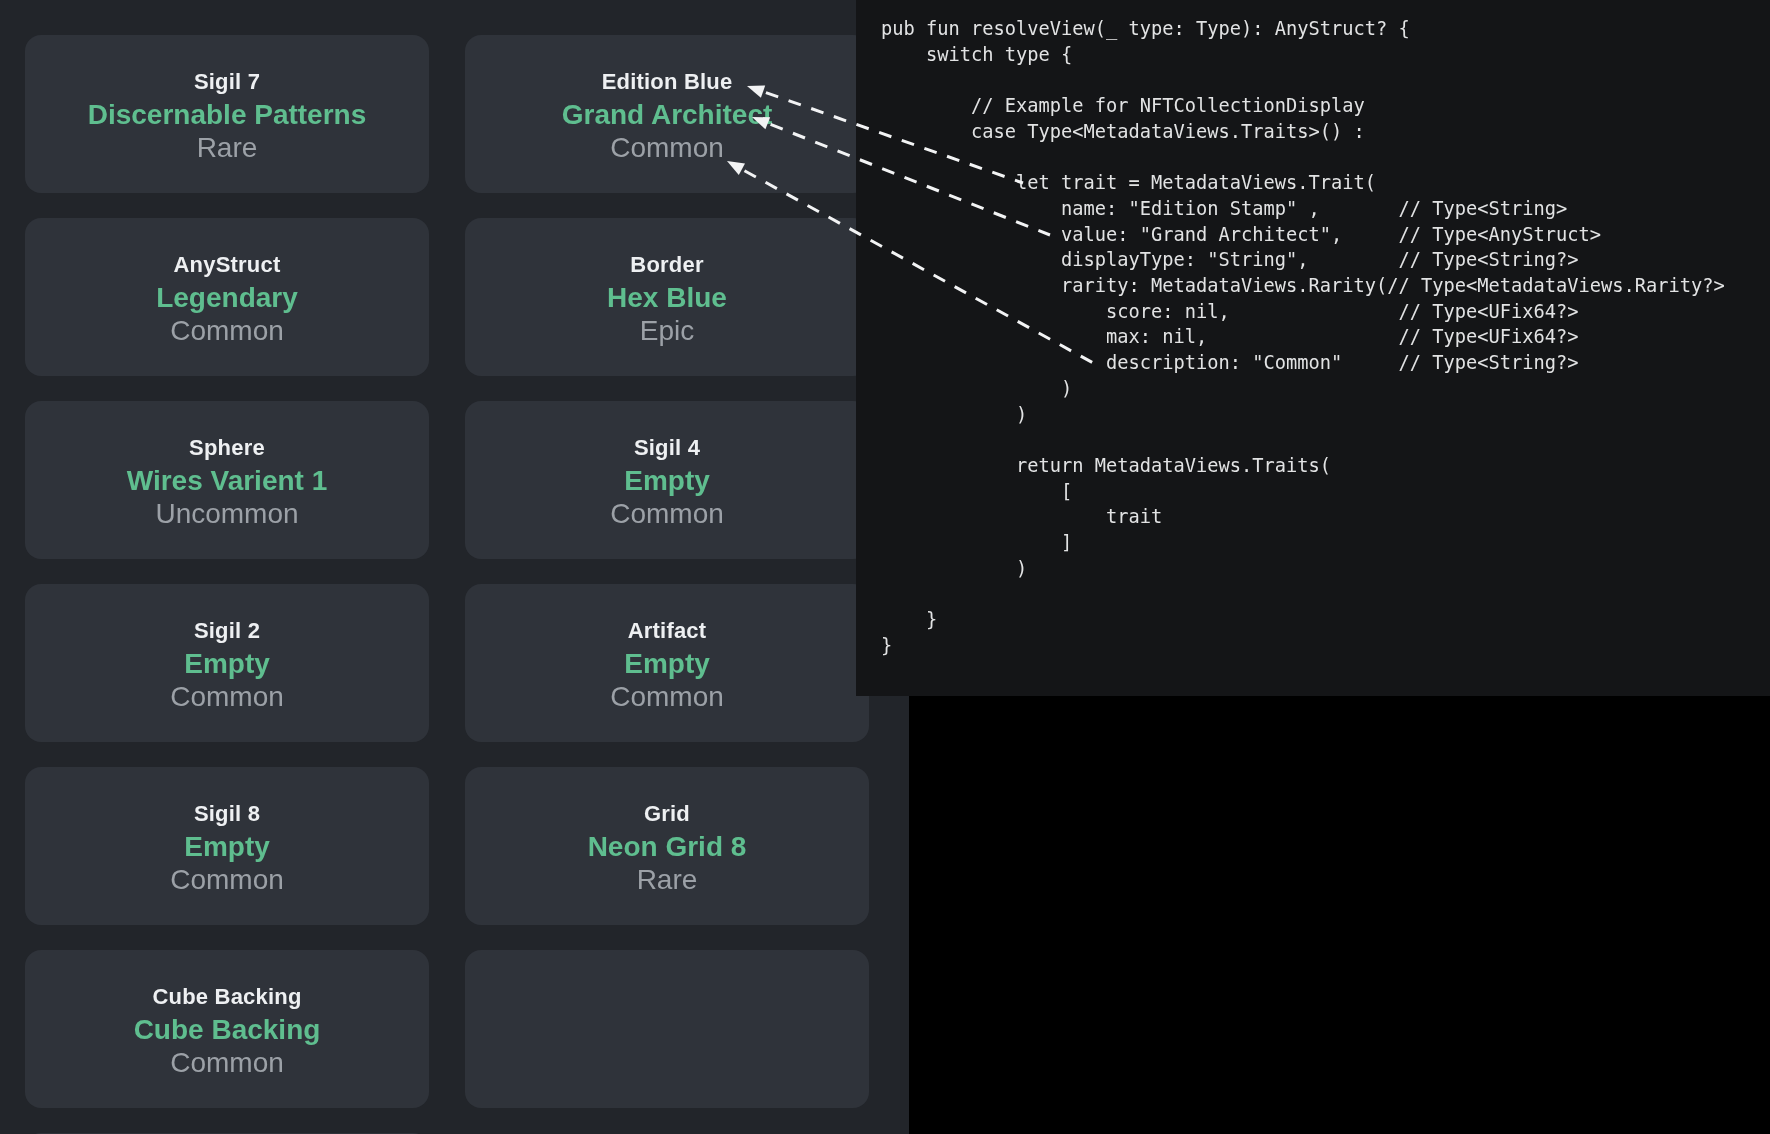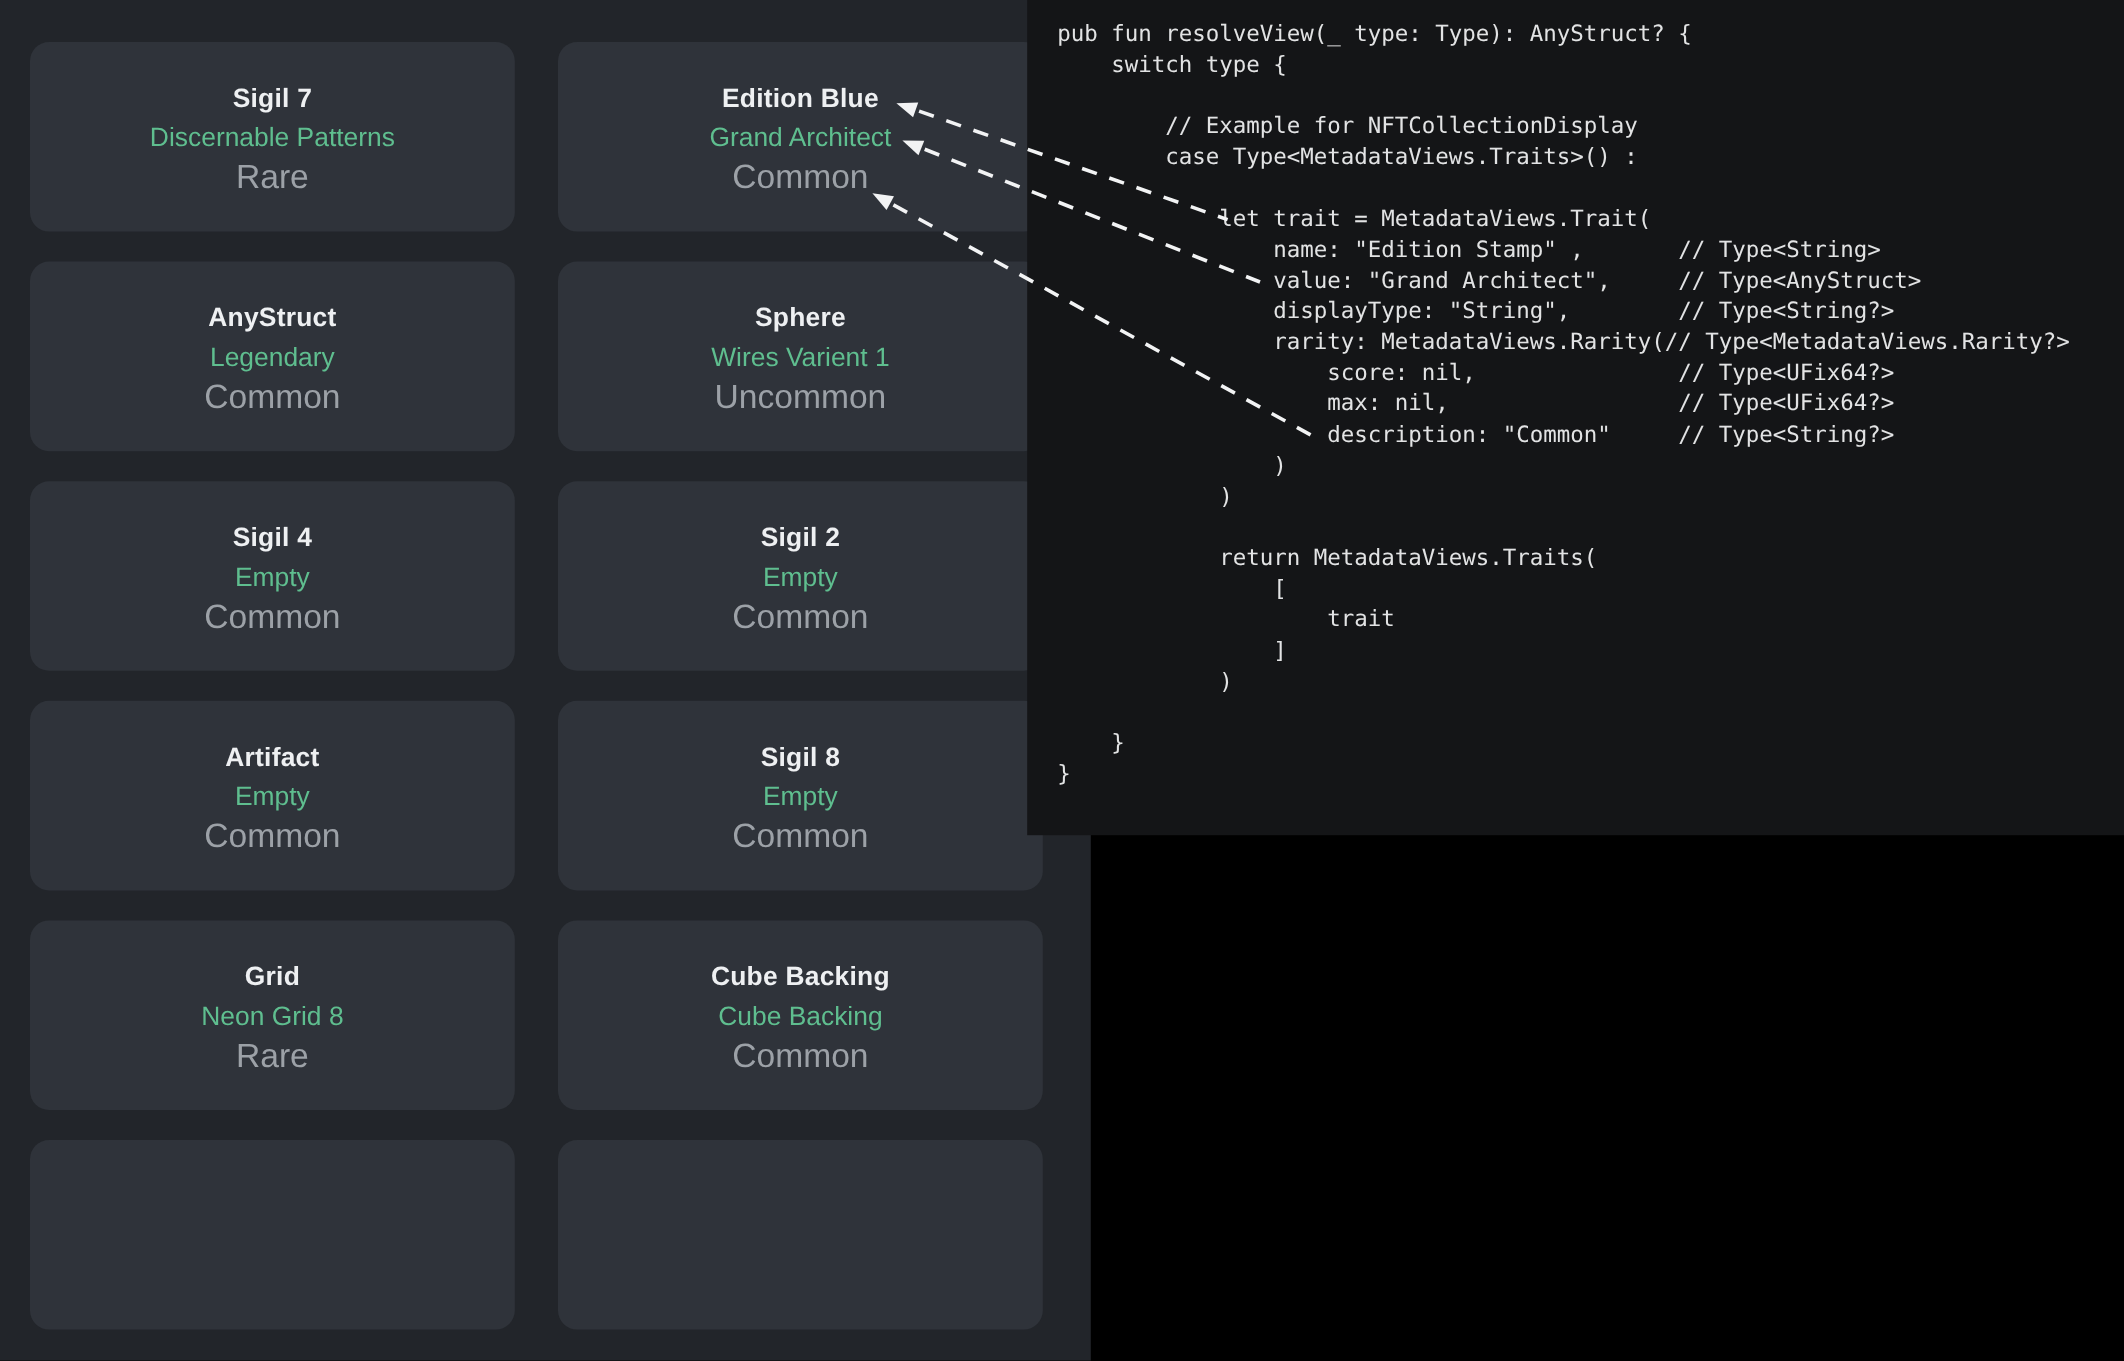--- a/index.html
+++ b/index.html
@@ -21,21 +21,21 @@
   
   .traits-page{position:absolute;left:0;top:0;width:909px;height:1134px;
                background:var(--page-bg);overflow:hidden;}
   .traits-grid{position:absolute;left:25px;top:35px;width:844px;
                display:grid;grid-template-columns:404px 404px;
                column-gap:36px;row-gap:25px;}
   .trait-card{height:158px;background:var(--card-bg);border-radius:16px;
               display:flex;flex-direction:column;align-items:center;justify-content:center;
               text-align:center;}
   .trait-title{font-size:22px;font-weight:700;line-height:33px;color:var(--title-color);letter-spacing:.2px;}
-  .trait-value{font-size:22px;font-weight:400;line-height:33px;color:var(--value-color);}
+  .trait-value{font-size:28px;font-weight:700;line-height:33px;color:var(--value-color);}
   .trait-rarity{font-size:28px;font-weight:400;line-height:33px;color:var(--rarity-color);}
 
   
   .code-panel{position:absolute;left:856px;top:0;width:914px;height:696px;
               background:var(--code-bg);z-index:5;}
   .code-panel pre{margin:0;padding:16px 0 0 25px;
                   font-family:"DejaVu Sans Mono", monospace;
                   font-size:18.7px;line-height:25.7px;color:var(--code-text);
                   white-space:pre;}
 
@@ -62,20 +62,25 @@
     <div class="trait-value">Grand Architect</div>
     <div class="trait-rarity">Common</div>
   </div>
 
   <div class="trait-card">
     <div class="trait-title">AnyStruct</div>
     <div class="trait-value">Legendary</div>
     <div class="trait-rarity">Common</div>
   </div>
 
+  <div class="trait-card">
+    <div class="trait-title">Border</div>
+    <div class="trait-value">Hex Blue</div>
+    <div class="trait-rarity">Epic</div>
+  </div>
 
   <div class="trait-card">
     <div class="trait-title">Sphere</div>
     <div class="trait-value">Wires Varient 1</div>
     <div class="trait-rarity">Uncommon</div>
   </div>
 
   <div class="trait-card">
     <div class="trait-title">Sigil 4</div>
     <div class="trait-value">Empty</div>

